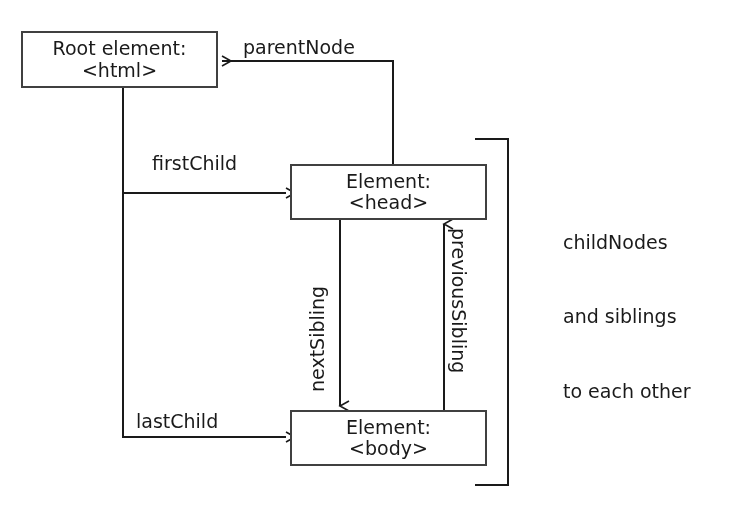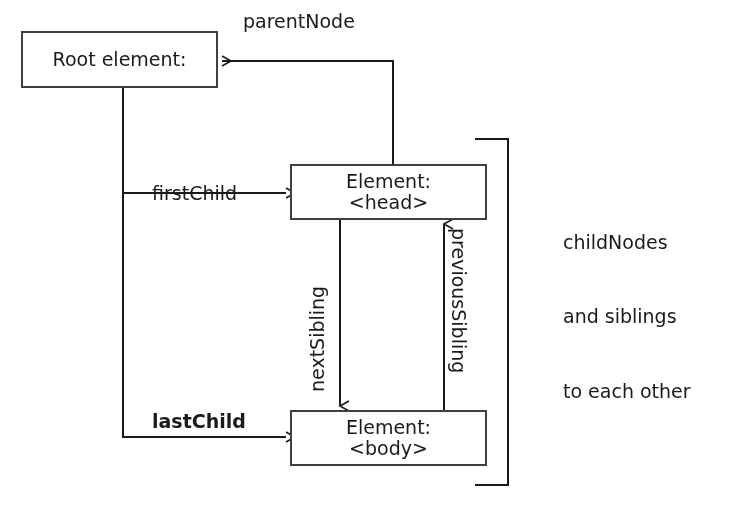--- a/index.html
+++ b/index.html
@@ -103,37 +103,38 @@
 
     <path d="M340,220 L340,406" fill="none" stroke="#1a1a1a" stroke-width="2" marker-end="url(#arrow-down)"></path>
 
     <path d="M444,410 L444,224" fill="none" stroke="#1a1a1a" stroke-width="2" marker-end="url(#arrow-up)"></path>
 
     <path d="M475,139 L508,139 L508,485 L475,485" fill="none" stroke="#1a1a1a" stroke-width="2"></path>
   </svg>
 
   <div class="node-box" id="node-html" style="left:21px; top:31px; width:197px; height:57px;">
     <span class="node-line">Root element:</span>
+    <span class="node-line">&lt;html&gt;</span>
   </div>
 
   <div class="node-box" id="node-head" style="left:290px; top:164px; width:197px; height:56px;">
     <span class="node-line">Element:</span>
     <span class="node-line">&lt;head&gt;</span>
   </div>
 
   <div class="node-box" id="node-body" style="left:290px; top:410px; width:197px; height:56px;">
     <span class="node-line">Element:</span>
     <span class="node-line">&lt;body&gt;</span>
   </div>
 
-  <div class="edge-label" style="left:243px; top:10px;">parentNode</div>
+  <div class="edge-label" style="left:243px; top:36px;">parentNode</div>
 
-  <div class="edge-label" style="left:152px; top:182px;">firstChild</div>
+  <div class="edge-label" style="left:152px; top:152px;">firstChild</div>
 
-  <div class="edge-label" style="left:152px; top:410px;font-weight:bold;">lastChild</div>
+  <div class="edge-label" style="left:136px; top:410px;">lastChild</div>
 
   <div class="edge-label vertical-ccw" style="left:306px; top:392px;">nextSibling</div>
 
   <div class="edge-label vertical-cw" style="left:470px; top:228px;">previousSibling</div>
 
   <div class="note-block" style="left:527px; top:181px;">
     <span class="note-line">childNodes</span>
     <span class="note-line">and siblings</span>
     <span class="note-line">to each other</span>
   </div>

